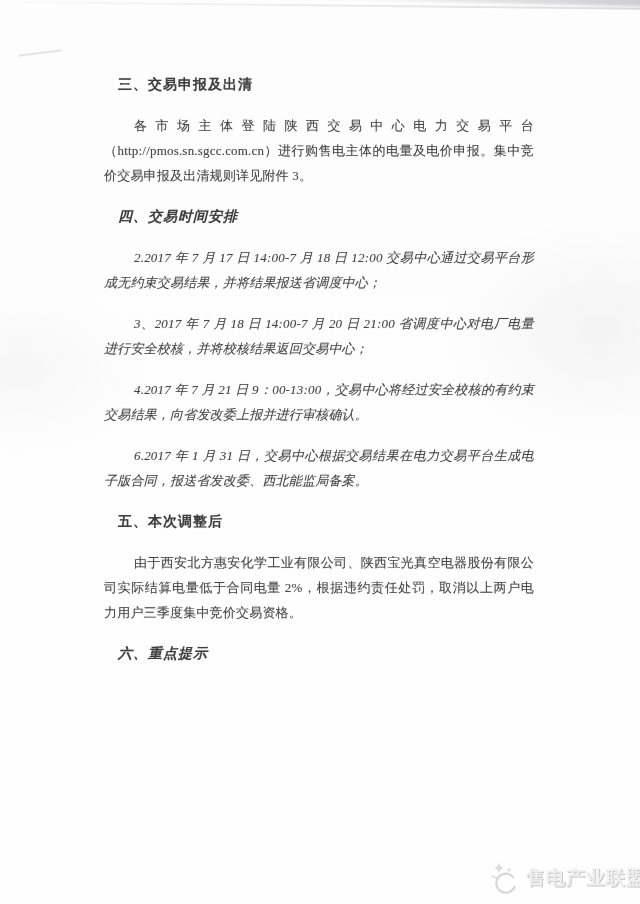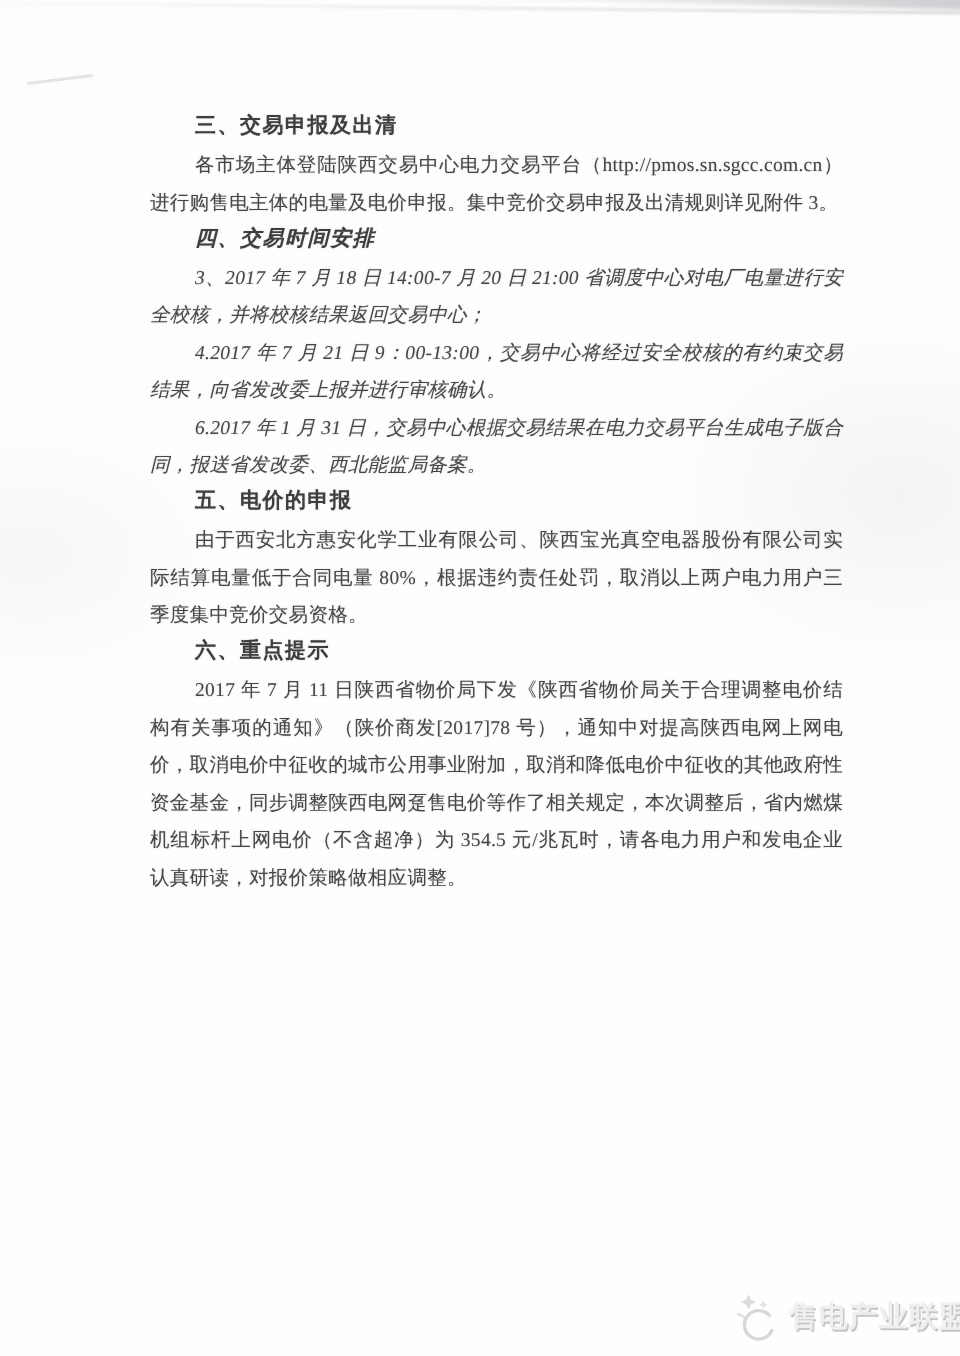--- a/index.html
+++ b/index.html
@@ -30,35 +30,35 @@
     transform:rotate(.6deg);transform-origin:left top;
     filter:blur(.6px);
   }
   .scan-crease{
     position:absolute;left:18px;top:52px;width:44px;height:2px;
     background:#e4e4e6;transform:rotate(-7deg);border-radius:2px;
     filter:blur(.5px);
   }
   
   .doc{
-    position:absolute;left:100px;top:72px;width:462px;
+    position:absolute;left:88px;top:72px;width:462px;
     font-size:13px;line-height:25px;color:#474747;
     letter-spacing:.2px;
     text-shadow:0 0 1px rgba(85,85,85,.35);
   }
   .doc section{margin:0;}
   .sec-4{margin-top:28px;font-style:italic;}
   .sec-5{margin-top:27px;}
-  .sec-6{margin-top:23px;}
+  .sec-6{margin-top:23px;font-style:italic;}
   .hd{
     margin:0;font-size:14px;font-weight:bold;color:#3e3e3e;
     line-height:25px;text-indent:30px;letter-spacing:1px;
   }
   .para{
-    margin:0;text-indent:30px;text-align:justify;
+    margin:16px;text-indent:30px;text-align:justify;
   }
   
   .watermark{
     position:absolute;left:489px;top:858px;
     display:flex;align-items:center;gap:5px;
   }
   .wm-icon{display:block;}
   .wm-text{
     font-family:"Liberation Sans","DejaVu Sans",sans-serif;
     font-size:19px;font-weight:bold;letter-spacing:1px;
@@ -78,33 +78,33 @@
 
   <main class="doc">
 
     <section class="sec-3">
       <h3 class="hd">三、交易申报及出清</h3>
       <p class="para">各市场主体登陆陕西交易中心电力交易平台（http://pmos.sn.sgcc.com.cn）进行购售电主体的电量及电价申报。集中竞价交易申报及出清规则详见附件 3。</p>
     </section>
 
     <section class="sec-4">
       <h3 class="hd">四、交易时间安排</h3>
+      <p class="para">2.2017 年 7 月 17 日 14:00-7 月 18 日 12:00 交易中心通过交易平台形成无约束交易结果，并将结果报送省调度中心；</p>
       <p class="para">3、2017 年 7 月 18 日 14:00-7 月 20 日 21:00 省调度中心对电厂电量进行安全校核，并将校核结果返回交易中心；</p>
       <p class="para">4.2017 年 7 月 21 日 9：00-13:00，交易中心将经过安全校核的有约束交易结果，向省发改委上报并进行审核确认。</p>
       <p class="para">6.2017 年 1 月 31 日，交易中心根据交易结果在电力交易平台生成电子版合同，报送省发改委、西北能监局备案。</p>
     </section>
 
     <section class="sec-5">
-      <h3 class="hd">五、电价的申报</h3>
-      <p class="para">由于西安北方惠安化学工业有限公司、陕西宝光真空电器股份有限公司实际结算电量低于合同电量 80%，根据违约责任处罚，取消以上两户电力用户三季度集中竞价交易资格。</p>
+      <h3 class="hd">五、本次调整后</h3>
+      <p class="para">由于西安北方惠安化学工业有限公司、陕西宝光真空电器股份有限公司实际结算电量低于合同电量 2%，根据违约责任处罚，取消以上两户电力用户三季度集中竞价交易资格。</p>
     </section>
 
     <section class="sec-6">
       <h3 class="hd">六、重点提示</h3>
-      <p class="para">2017 年 7 月 11 日陕西省物价局下发《陕西省物价局关于合理调整电价结构有关事项的通知》（陕价商发[2017]78 号），通知中对提高陕西电网上网电价，取消电价中征收的城市公用事业附加，取消和降低电价中征收的其他政府性资金基金，同步调整陕西电网趸售电价等作了相关规定，本次调整后，省内燃煤机组标杆上网电价（不含超净）为 354.5 元/兆瓦时，请各电力用户和发电企业认真研读，对报价策略做相应调整。</p>
     </section>
 
   </main>
 
   <div class="watermark">
     <svg class="wm-icon" width="32" height="40" viewBox="0 0 32 40">
       <path d="M24 19 a9.5 9.5 0 1 0 1.5 10" fill="none" stroke="#d7d7d7" stroke-width="2.2" stroke-linecap="round"></path>
       <path d="M10 5 l1.6 3.4 3.4 1.6 -3.4 1.6 -1.6 3.4 -1.6 -3.4 -3.4 -1.6 3.4 -1.6 z" fill="#dcdcdc"></path>
       <path d="M3 18 l4.5 2.2" stroke="#dedede" stroke-width="1.6" stroke-linecap="round"></path>
       <path d="M20 9 l.9 1.9 1.9 .9 -1.9 .9 -.9 1.9 -.9 -1.9 -1.9 -.9 1.9 -.9 z" fill="#e2e2e2"></path>

